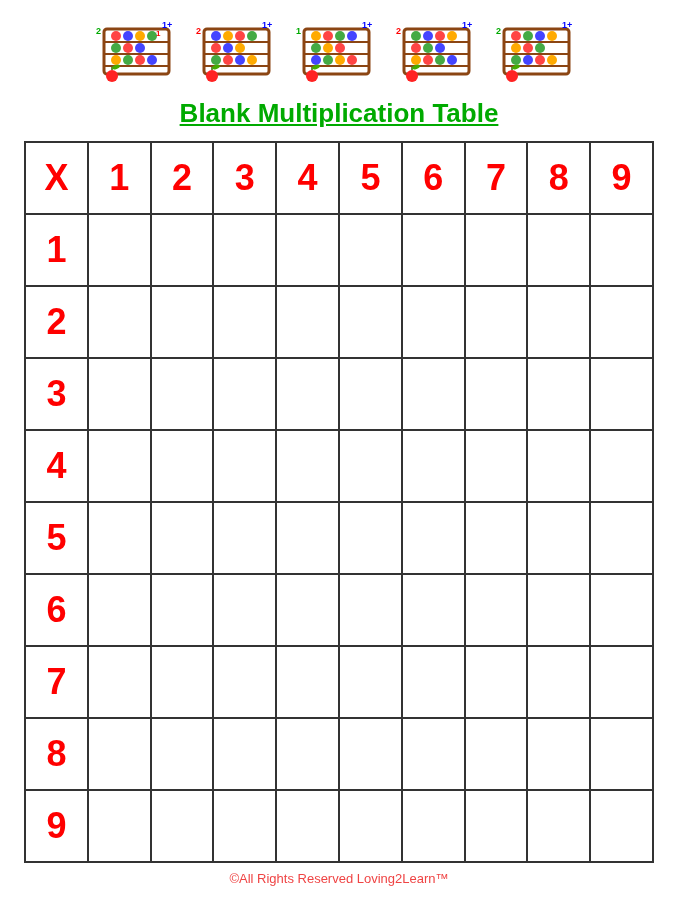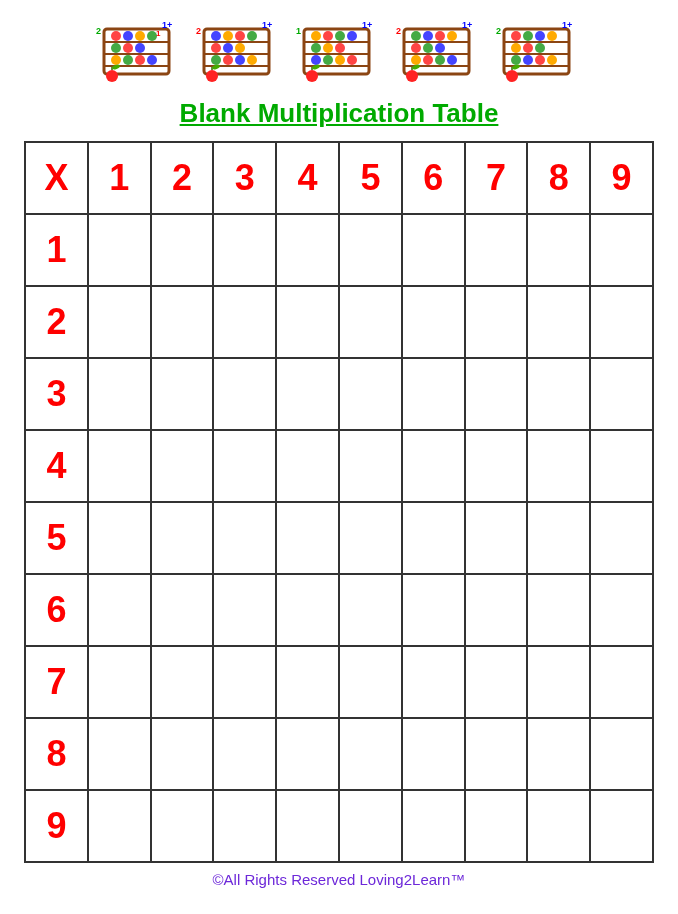--- a/index.html
+++ b/index.html
@@ -52,22 +52,22 @@
       vertical-align: middle;
       font-size: 36px;
       font-weight: bold;
       color: #ff0000;
       height: 72px;
       width: 63px;
     }
 
     .footer {
       text-align: center;
-      font-size: 15px;
-      color: #6d28d9;
+      font-size: 13px;
+      color: #ef4444;
       margin-top: 8px;
       margin-bottom: 8px;
     }
   </style>
 </head>
 <body>
 
 <div class="header-icons">
 
   <svg width="90" height="70" viewBox="0 0 90 70">

